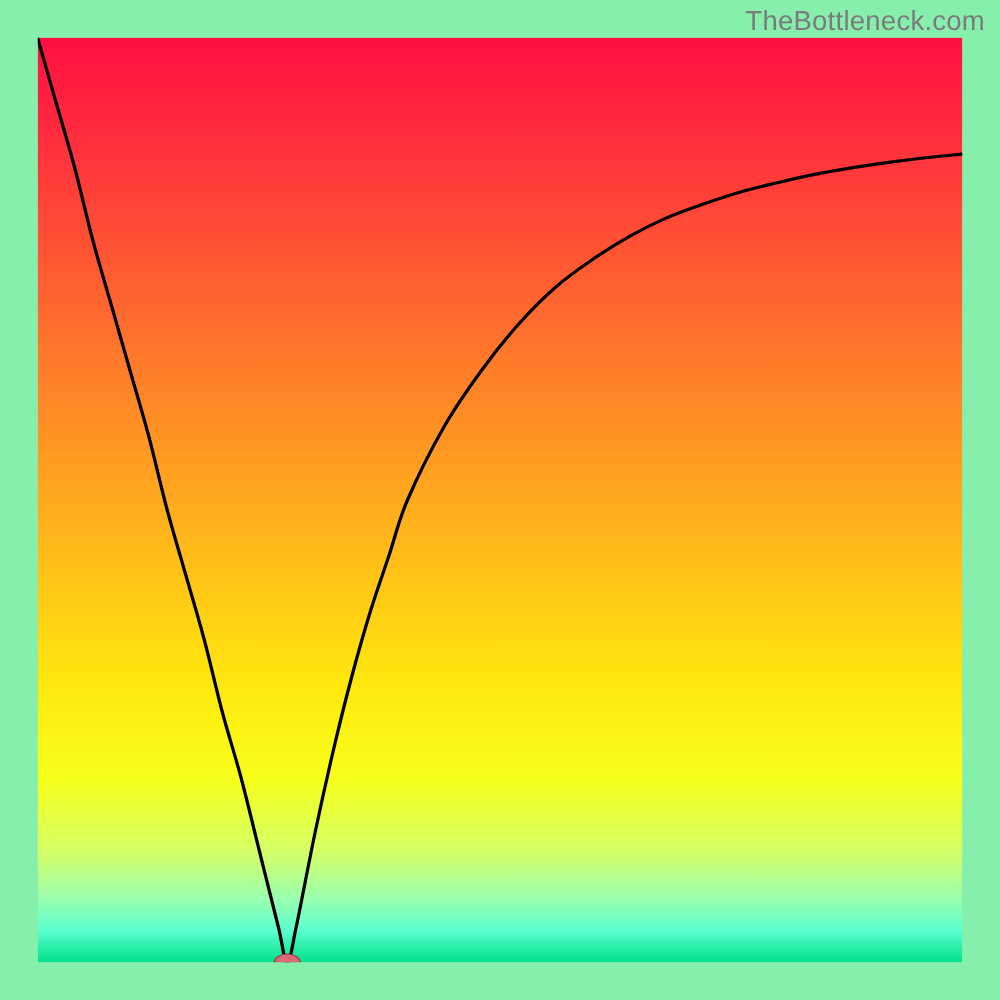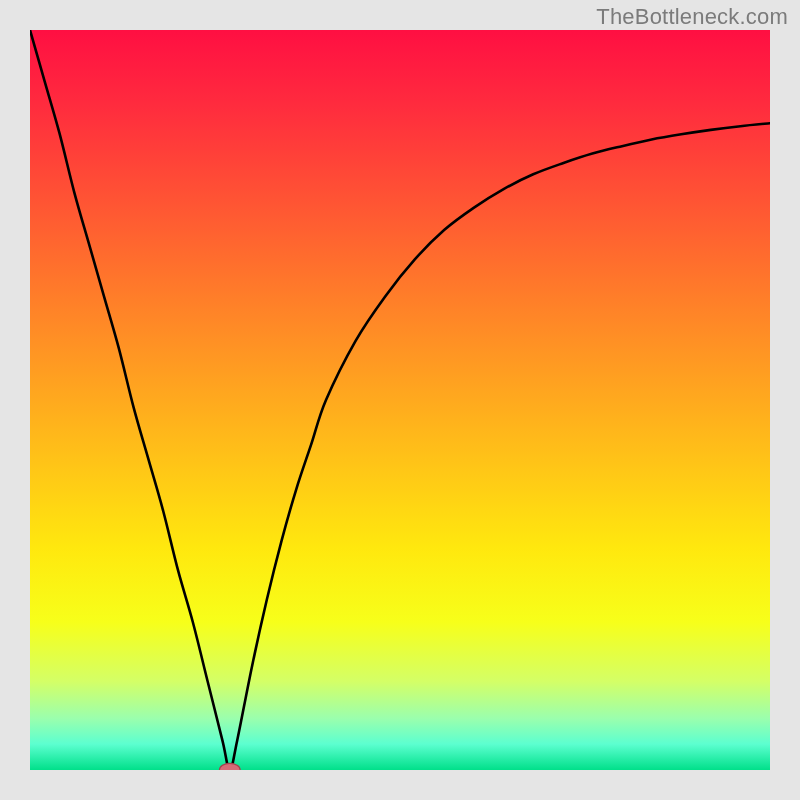--- a/index.html
+++ b/index.html
@@ -9,21 +9,21 @@
     height: 800px;
     overflow: hidden;
     background: #000;
     font-family: Arial, Helvetica, sans-serif;
   }
   .frame {
     position: absolute;
     top: 0; left: 0;
     width: 800px;
     height: 800px;
-    background: #e5e5e5;
+    background: #86efac;
   }
   .plot-area {
     position: absolute;
     top: 30px;
     left: 30px;
     width: 740px;
     height: 740px;
     overflow: hidden;
   }
   .gradient-bg {

